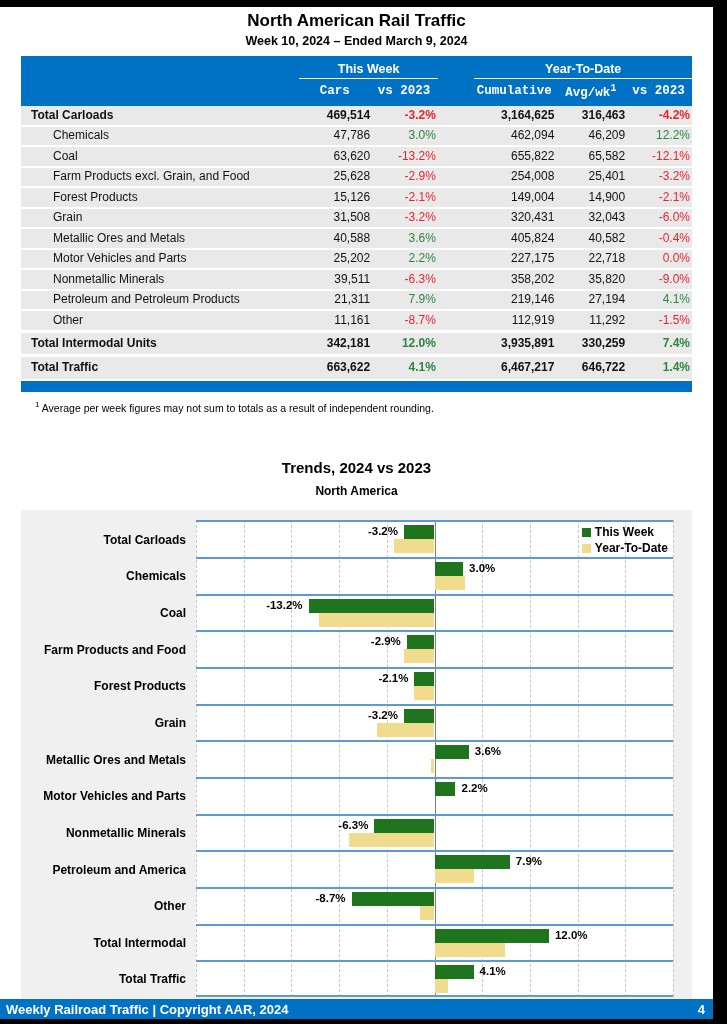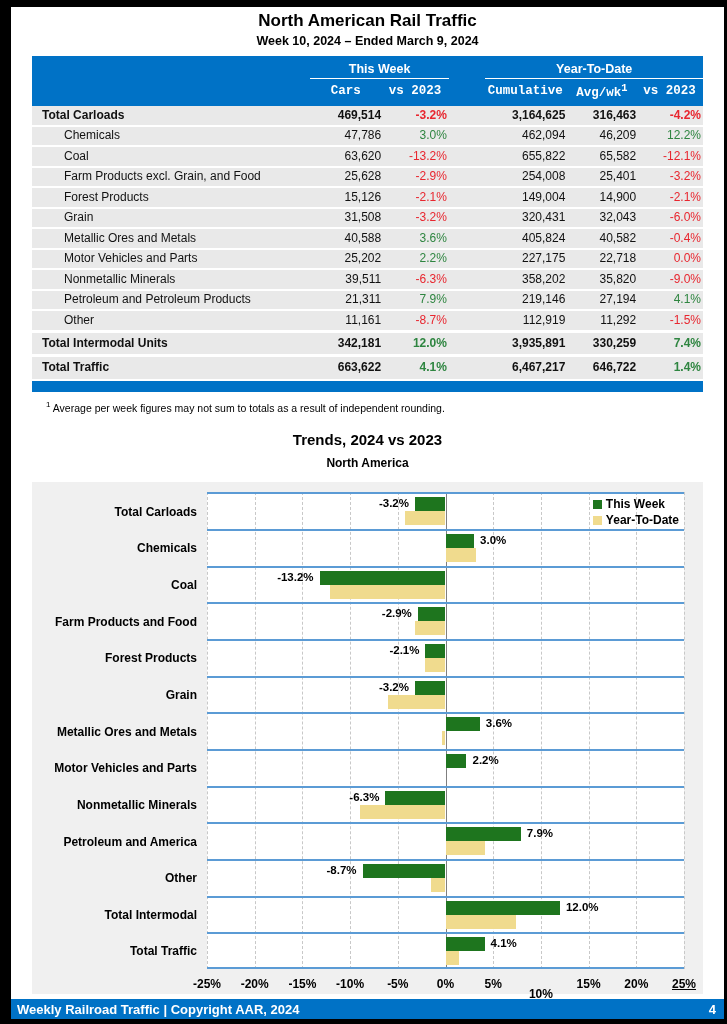--- a/index.html
+++ b/index.html
@@ -6,21 +6,21 @@
     --hdr-blue:#0072C6;
     --sep-blue:#5B9BD5;
     --row-gray:#E9E9E9;
     --pos-green:#2E8540;
     --neg-red:#E8262F;
     --bar-green:#1E751E;
     --bar-tan:#F0DB8E;
   }
   *{margin:0;padding:0;box-sizing:border-box;}
   body{font-family:"Liberation Sans","DejaVu Sans",sans-serif;background:#555;}
-  .frame{width:727px;height:1024px;background:#000;padding:7px 7px 5px 11px;position:relative;}
+  .frame{width:727px;height:1024px;background:#000;padding:7px 7px 5px 0;position:relative;}
   .page{width:713px;height:1012px;background:#fff;position:relative;overflow:hidden;}
   .content{margin:0 21px;}
 
   .report-title{font-size:17px;font-weight:bold;text-align:center;margin-top:4px;color:#000;}
   .report-subtitle{font-size:12.5px;font-weight:bold;text-align:center;margin-top:3px;color:#000;}
 
   table.traffic{border-collapse:collapse;width:671px;margin-top:8px;table-layout:fixed;font-size:12px;}
   table.traffic col.c-label{width:275px;}
   table.traffic col.c-cars{width:72px;}
   table.traffic col.c-wk{width:65px;}
@@ -38,21 +38,21 @@
   tbody td.num,tbody td.pct{text-align:right;}
   tbody tr.bold td{font-weight:bold;}
   tbody tr.total td{border-top:3px solid #fff;padding-top:3px;padding-bottom:3px;}
   td.pct.pos{color:var(--pos-green);}
   td.pct.neg{color:var(--neg-red);}
 
   .table-bottom-bar{height:11px;background:var(--hdr-blue);width:671px;margin-top:0;}
   .footnote{font-size:10.5px;color:#000;margin:8px 0 0 14px;}
   .footnote sup{font-size:8px;}
 
-  .chart-title{font-size:15px;font-weight:bold;text-align:center;margin-top:18px;}
+  .chart-title{font-size:15px;font-weight:bold;text-align:center;margin-top:46px;}
   .chart-subtitle{font-size:12px;font-weight:bold;text-align:center;margin-top:8px;}
 
   .chart-region{position:relative;width:671px;height:512px;background:#F0F0F0;margin-top:12px;}
   .plot{position:absolute;left:175px;top:10px;width:477px;height:477px;background:#fff;}
   .gridline{position:absolute;top:0;bottom:0;width:0;border-left:1px dashed #C8C8C8;z-index:1;}
   .zero-line{position:absolute;top:0;bottom:0;width:0;border-left:1px solid #7F7F7F;z-index:1;}
   .band{position:relative;height:36.69px;border-top:2px solid var(--sep-blue);z-index:2;}
   .band.last{border-bottom:2px solid var(--sep-blue);}
   .cat-label{position:absolute;left:-178px;width:168px;top:50%;transform:translateY(-50%);text-align:right;font-weight:bold;font-size:12px;color:#000;}
   .bar{position:absolute;height:14px;z-index:2;}

